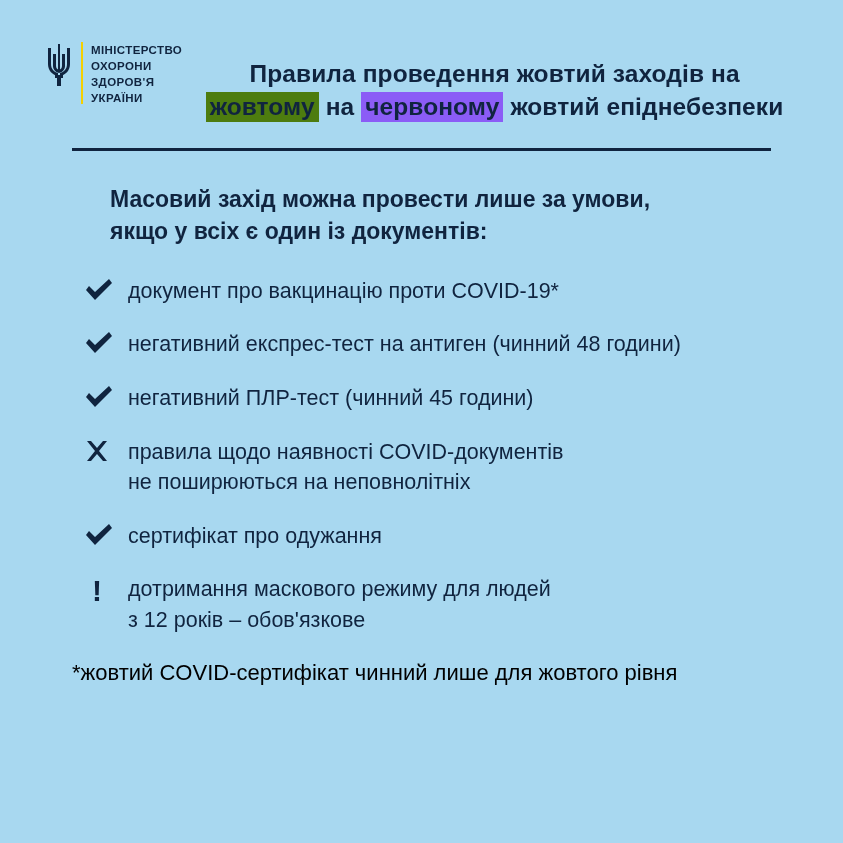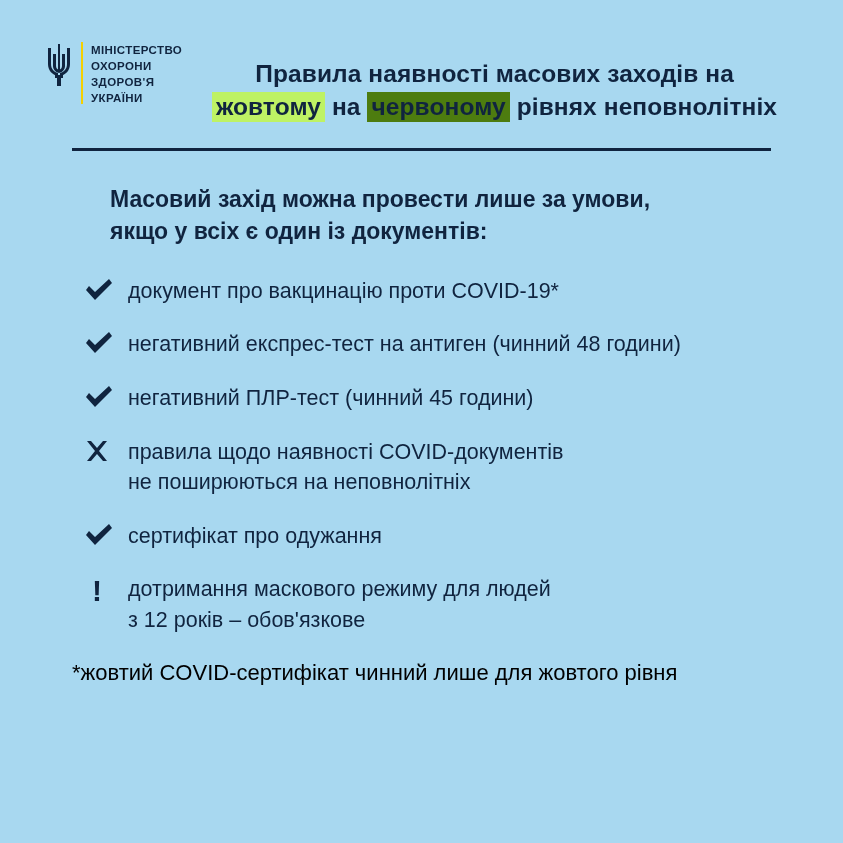--- a/index.html
+++ b/index.html
@@ -62,25 +62,25 @@
     padding-top: 22px;
   }
   .title-line {
     font-size: 24.5px;
     font-weight: 700;
     line-height: 1.34;
     color: #10243f;
     letter-spacing: 0.1px;
   }
   .hl-yellow {
-    background: #bef264;
+    background: #4d7c0f;
     padding: 1px 4px 2px 4px;
   }
   .hl-red {
-    background: #4d7c0f;
+    background: #8b5cf6;
     padding: 1px 4px 2px 4px;
   }
 
   .rule {
     height: 3px;
     background: #10243f;
     margin: 24px 72px 0 72px;
   }
 
   
@@ -154,22 +154,22 @@
         </svg>
       </span>
       <span class="logo-divider"></span>
       <span class="logo-text">МІНІСТЕРСТВО
 ОХОРОНИ
 ЗДОРОВ'Я
 УКРАЇНИ</span>
     </div>
 
     <div class="title-wrap">
-      <div class="title-line">Правила наявності масових заходів на</div>
-      <div class="title-line"><span class="hl-yellow">жовтому</span><span> на </span><span class="hl-red">червоному</span><span> рівнях неповнолітніх</span></div>
+      <div class="title-line">Правила проведення жовтий заходів на</div>
+      <div class="title-line"><span class="hl-yellow">жовтому</span><span> на </span><span class="hl-red">червоному</span><span> жовтий епіднебезпеки</span></div>
     </div>
   </div>
 
   <div class="rule"></div>
 
   <div class="subtitle">Масовий захід можна провести лише за умови,
 якщо у всіх є один із документів:</div>
 
   <div class="list">
 

